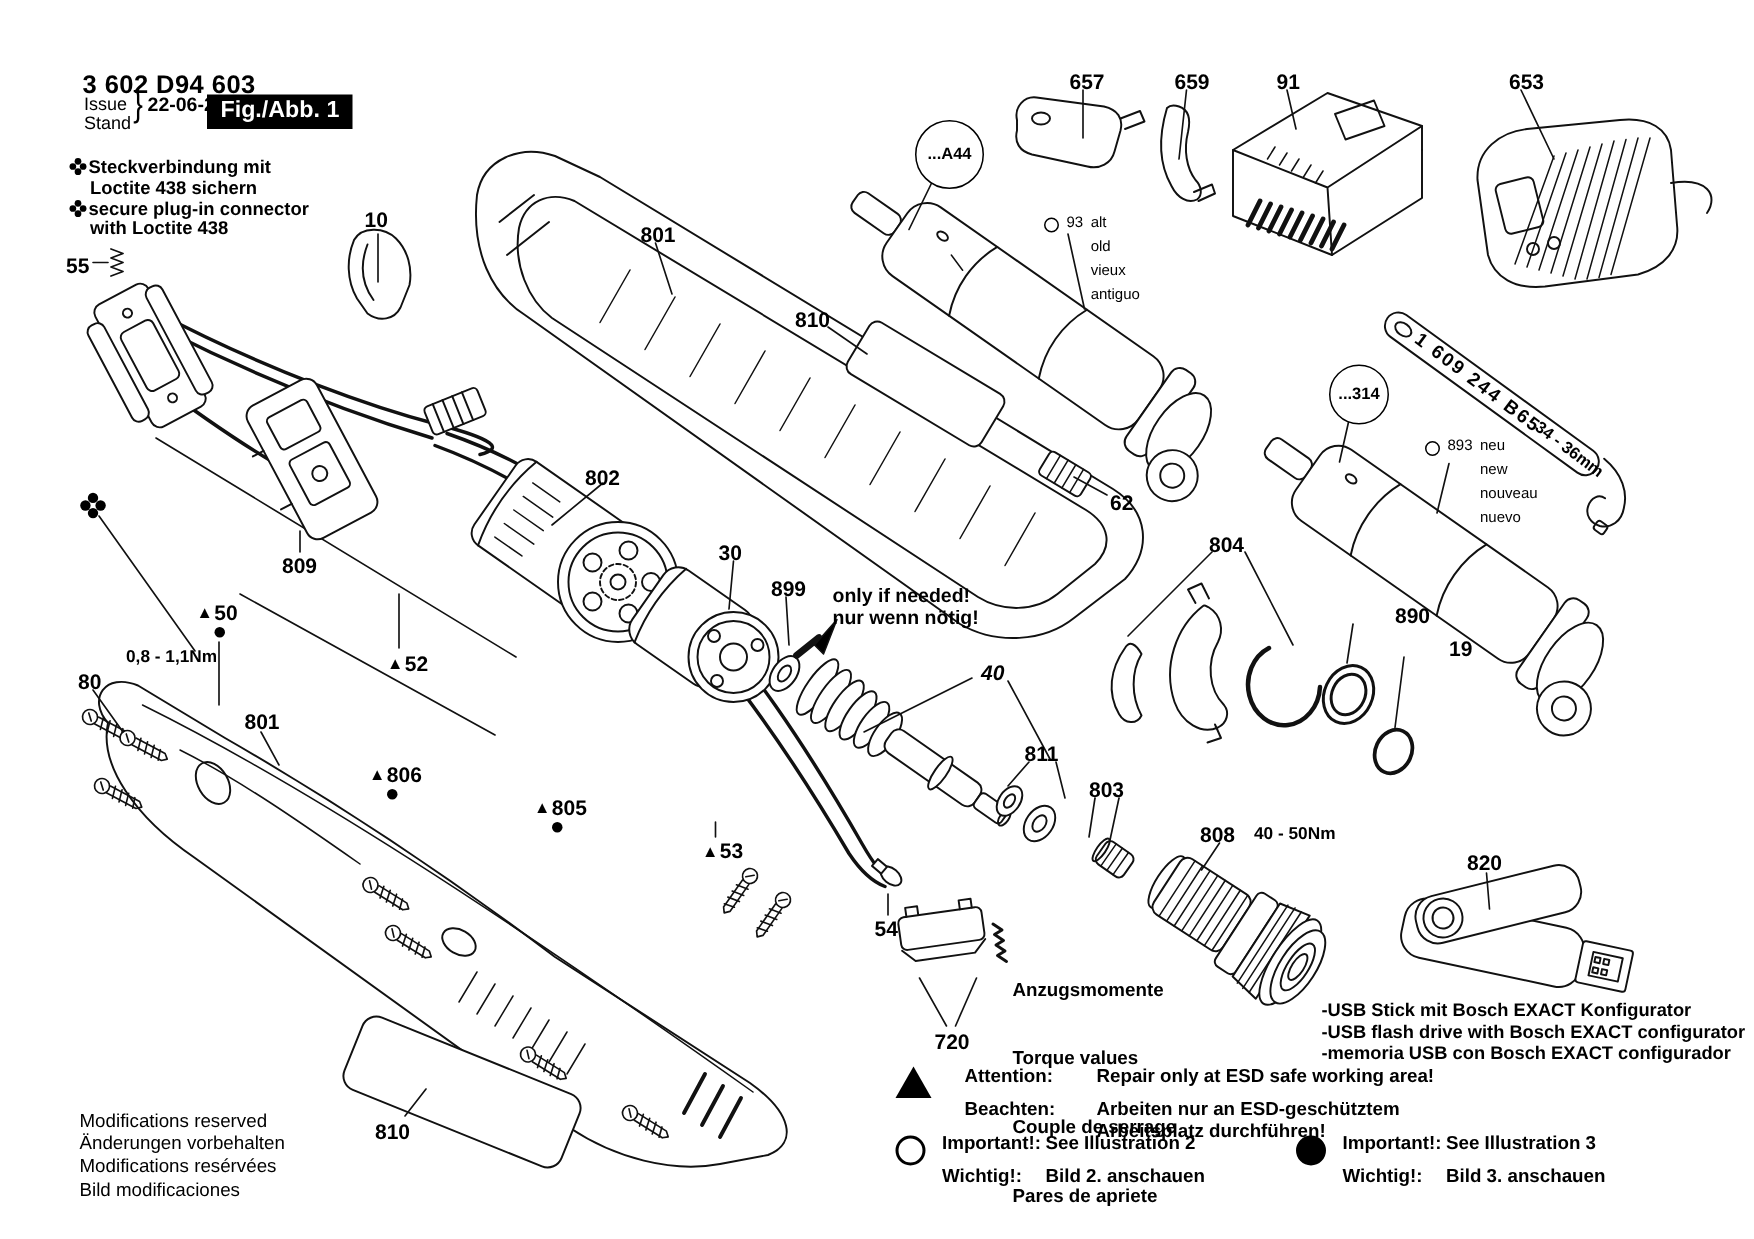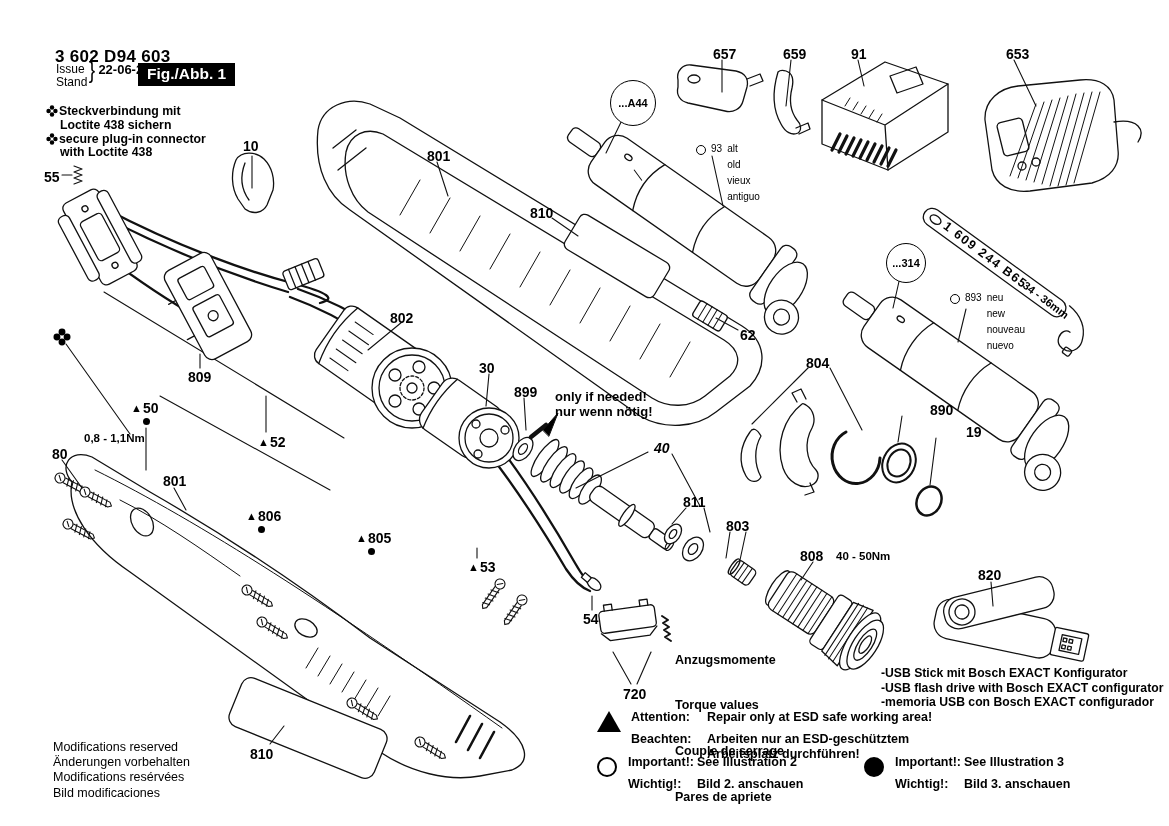--- a/index.html
+++ b/index.html
@@ -27,21 +27,21 @@
            display:flex;align-items:center;justify-content:center;font-weight:bold;font-size:11px;}
   .vnote{position:absolute;z-index:2;display:flex;gap:5px;font-weight:normal;font-size:10px;line-height:16px;}
   .circ{width:8px;height:8px;border:1.6px solid #000;border-radius:50%;margin-top:4px;flex:none;background:#fff;}
   .vwords{display:flex;flex-direction:column;}
   .onlynote{left:555px;top:389px;font-weight:bold;font-size:13px;line-height:15px;}
   .wr1{left:949px;top:219px;transform:rotate(37deg);transform-origin:left top;font-weight:bold;
        font-size:12.5px;letter-spacing:1.5px;}
   .wr2{left:1028px;top:279px;transform:rotate(37deg);transform-origin:left top;font-weight:bold;font-size:11px;}
   .torque{left:675px;top:622px;font-weight:bold;font-size:12.5px;line-height:15.3px;white-space:pre;}
   .usbnote{left:881px;top:666px;font-weight:bold;font-size:12.2px;line-height:14.6px;white-space:nowrap;}
-  .attn{left:597px;top:710px;display:grid;grid-template-columns:26px 68px auto;column-gap:8px;
+  .attn{left:597px;top:710px;display:grid;grid-template-columns:26px 68px auto;column-gap:20px;
         font-weight:bold;font-size:12.5px;line-height:15px;}
   .attn-tri{width:0;height:0;border-left:12px solid transparent;border-right:12px solid transparent;
             border-bottom:21px solid #000;margin-top:1px;}
   .impnote{display:grid;grid-template-columns:24px 62px auto;column-gap:7px;
            font-weight:bold;font-size:12.5px;line-height:15.5px;}
   .imp2{left:597px;top:755px;}
   .imp3{left:864px;top:755px;}
   .ico-circle{width:16px;height:16px;border:2px solid #000;border-radius:50%;background:#fff;margin-top:2px;}
   .ico-circle.filled{background:#000;}
   .footer{left:53px;top:740px;font-size:12.5px;line-height:15.2px;}

